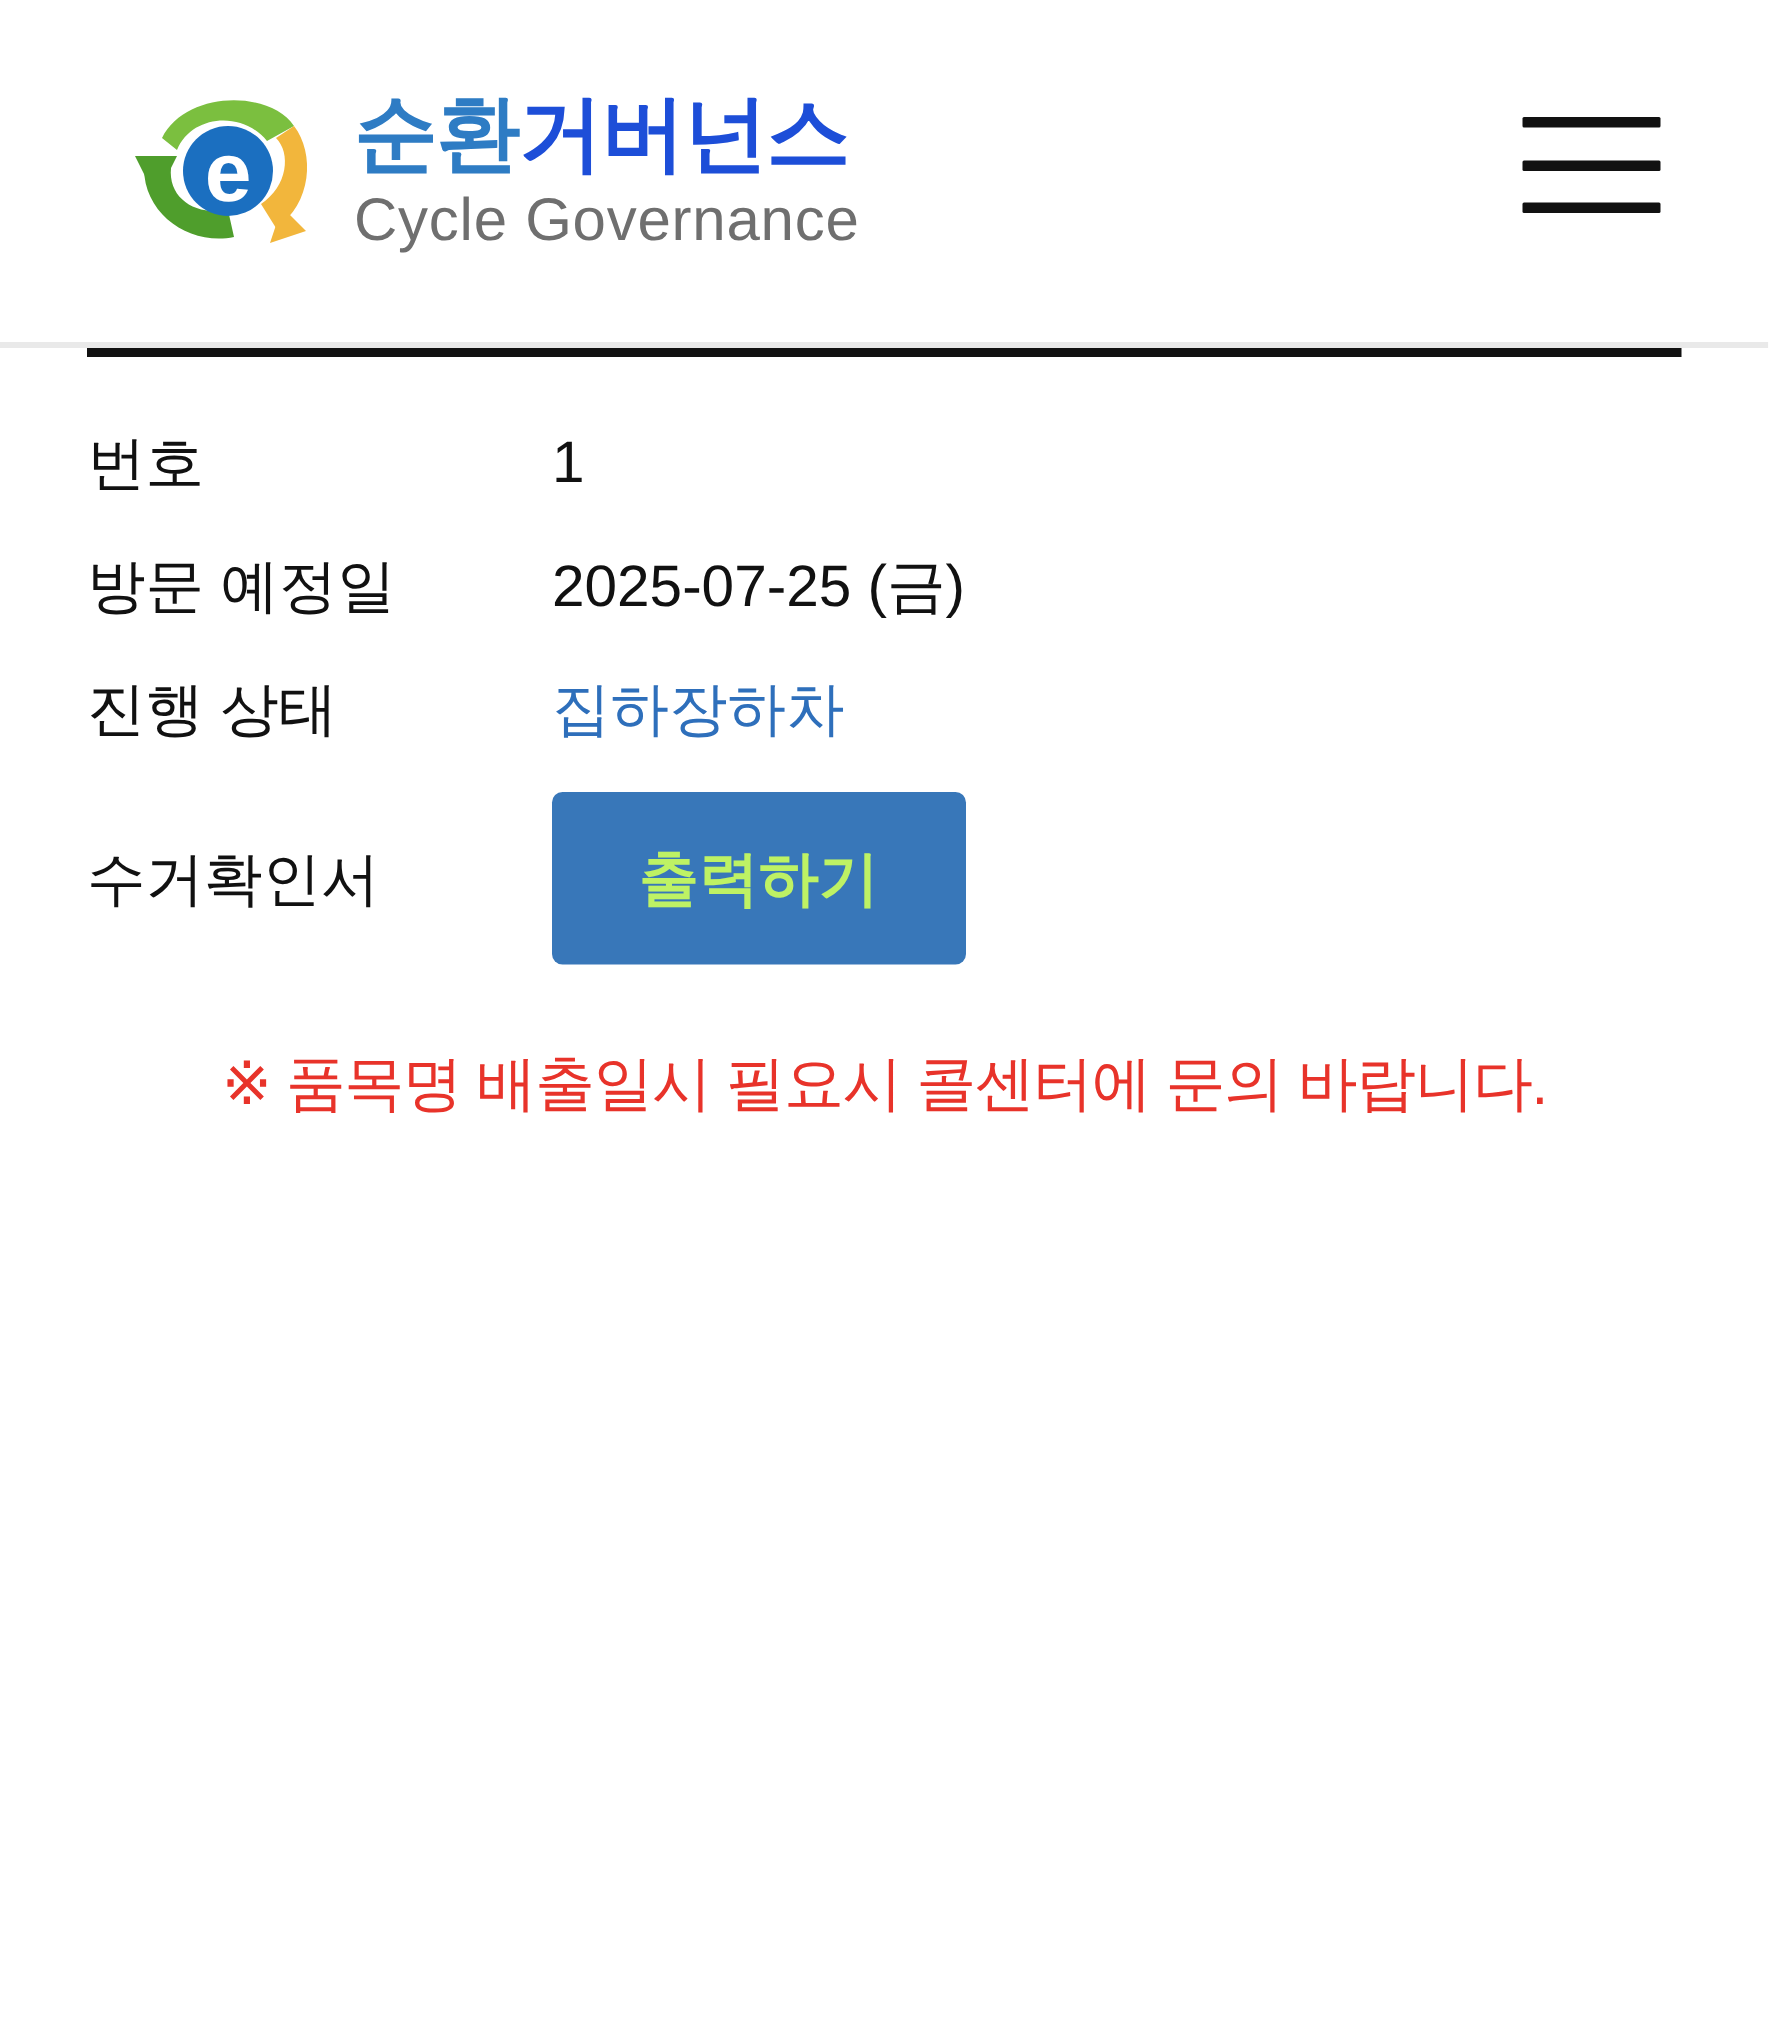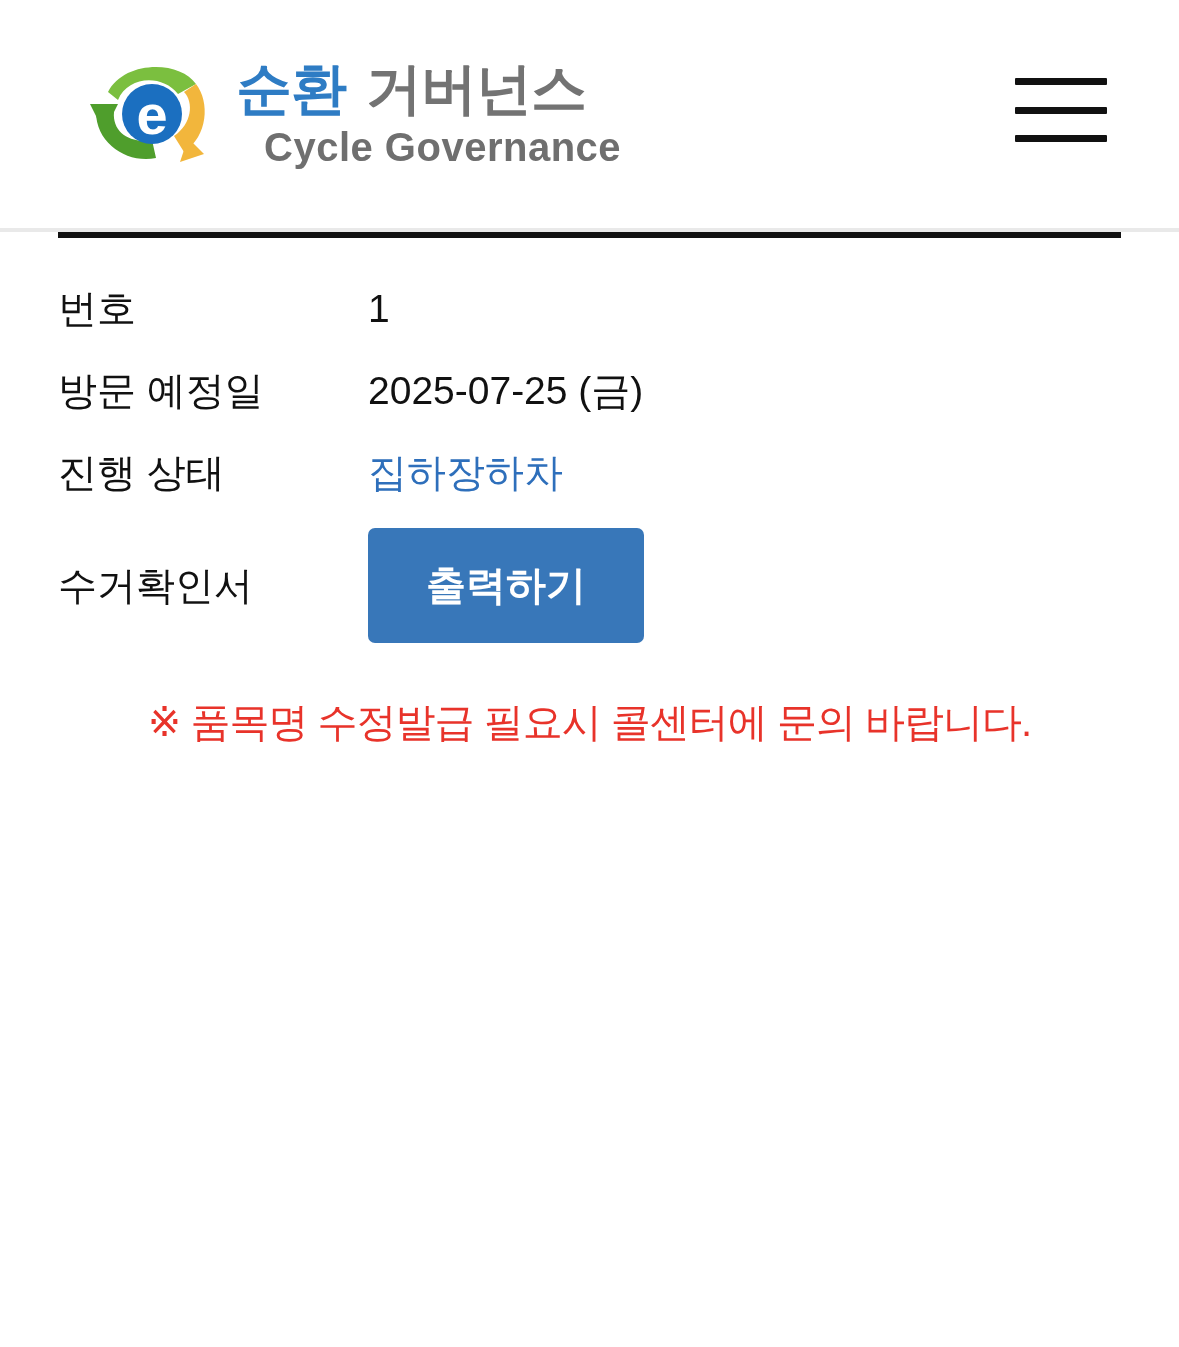--- a/index.html
+++ b/index.html
@@ -52,29 +52,28 @@
   }
 
   .logo-ko {
     font-size: 56px;
     font-weight: bold;
     letter-spacing: -1px;
     color: #1b5fa8;
     white-space: nowrap;
   }
   .logo-ko .g1 { color: #2e7cc4; }
-  .logo-ko .g2 { color: #737373; margin-left: 20px; }
+  .logo-ko .g2 { color: #1d4ed8; }
 
   .logo-en {
     font-size: 40px;
-    font-weight: 700;
+    font-weight: 400;
     color: #6f6f6f;
     margin-top: 10px;
     letter-spacing: 0.5px;
-    margin-left: 28px;
   }
 
   .hamburger {
     position: absolute;
     right: 72px;
     top: 78px;
     width: 92px;
     height: 64px;
     display: flex;
     flex-direction: column;
@@ -137,21 +136,21 @@
 
   .status-link {
     color: #2e6fbb;
     text-decoration: none;
     cursor: pointer;
   }
 
   .print-btn {
     display: inline-block;
     background: #3877b9;
-    color: #ffffff;
+    color: #bef264;
     font-size: 40px;
     font-weight: bold;
     border: none;
     border-radius: 7px;
     padding: 30px 58px;
     cursor: pointer;
     font-family: "Liberation Sans", "DejaVu Sans", sans-serif;
   }
 
   .notice {
@@ -221,16 +220,16 @@
 
         <tr>
           <th>수거확인서</th>
           <td>
             <button class="print-btn">출력하기</button>
           </td>
         </tr>
       </tbody>
     </table>
 
-    <div class="notice">※ 품목명 수정발급 필요시 콜센터에 문의 바랍니다.</div>
+    <div class="notice">※ 품목명 배출일시 필요시 콜센터에 문의 바랍니다.</div>
   </div>
 
 </div>
 
 </body></html>

